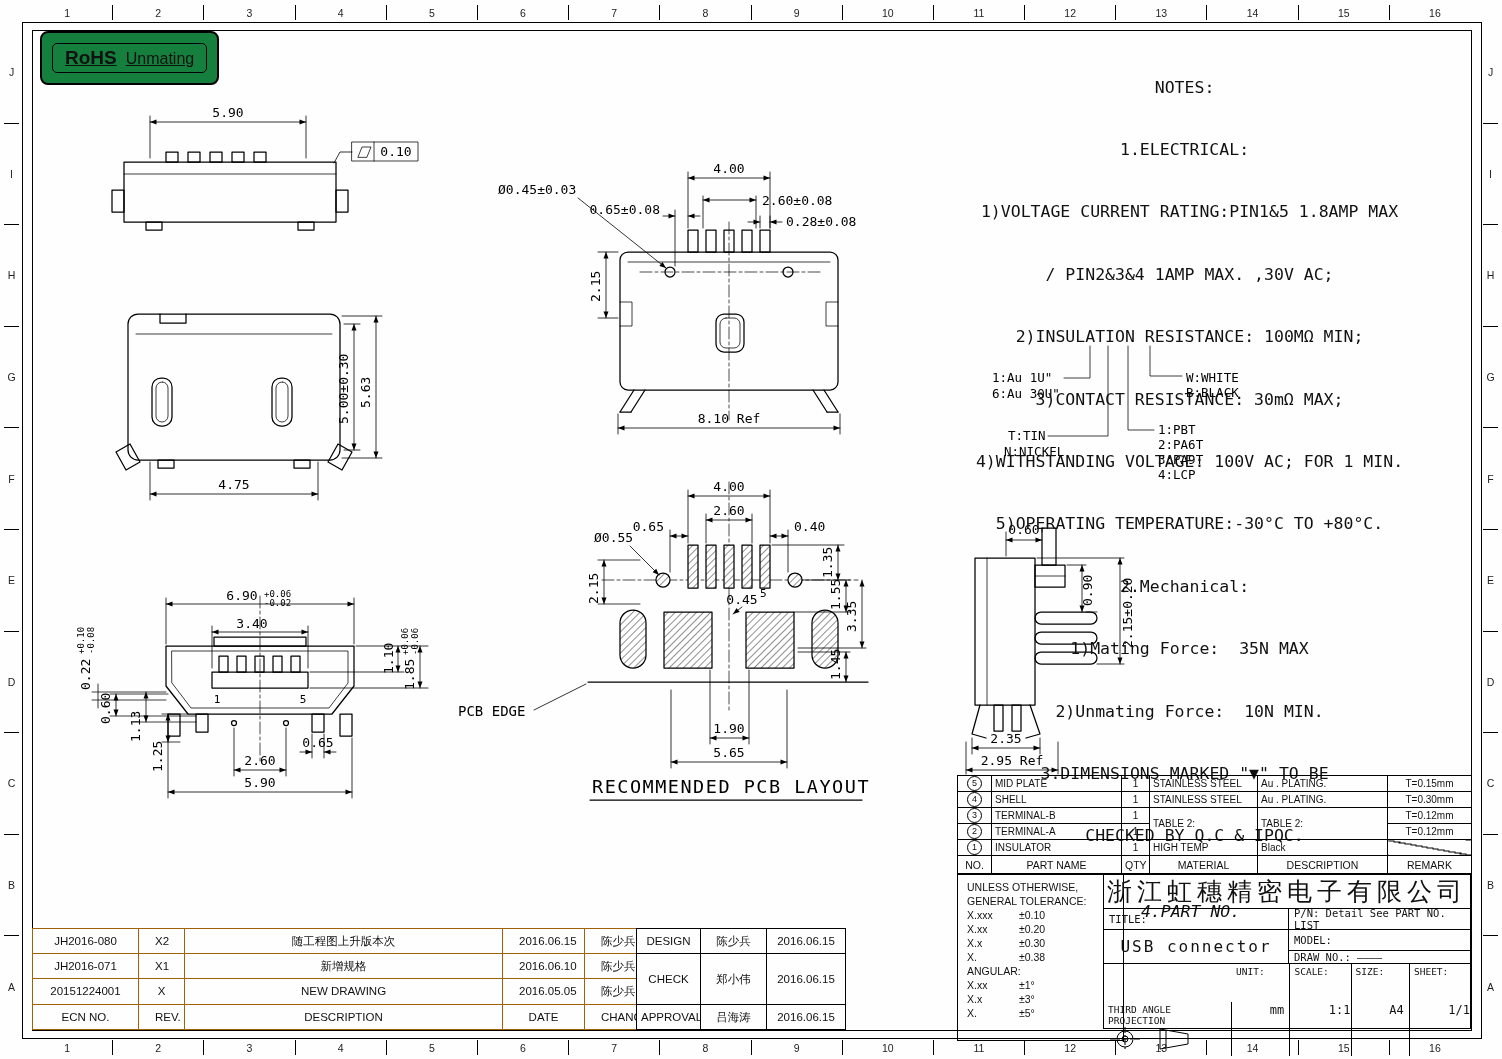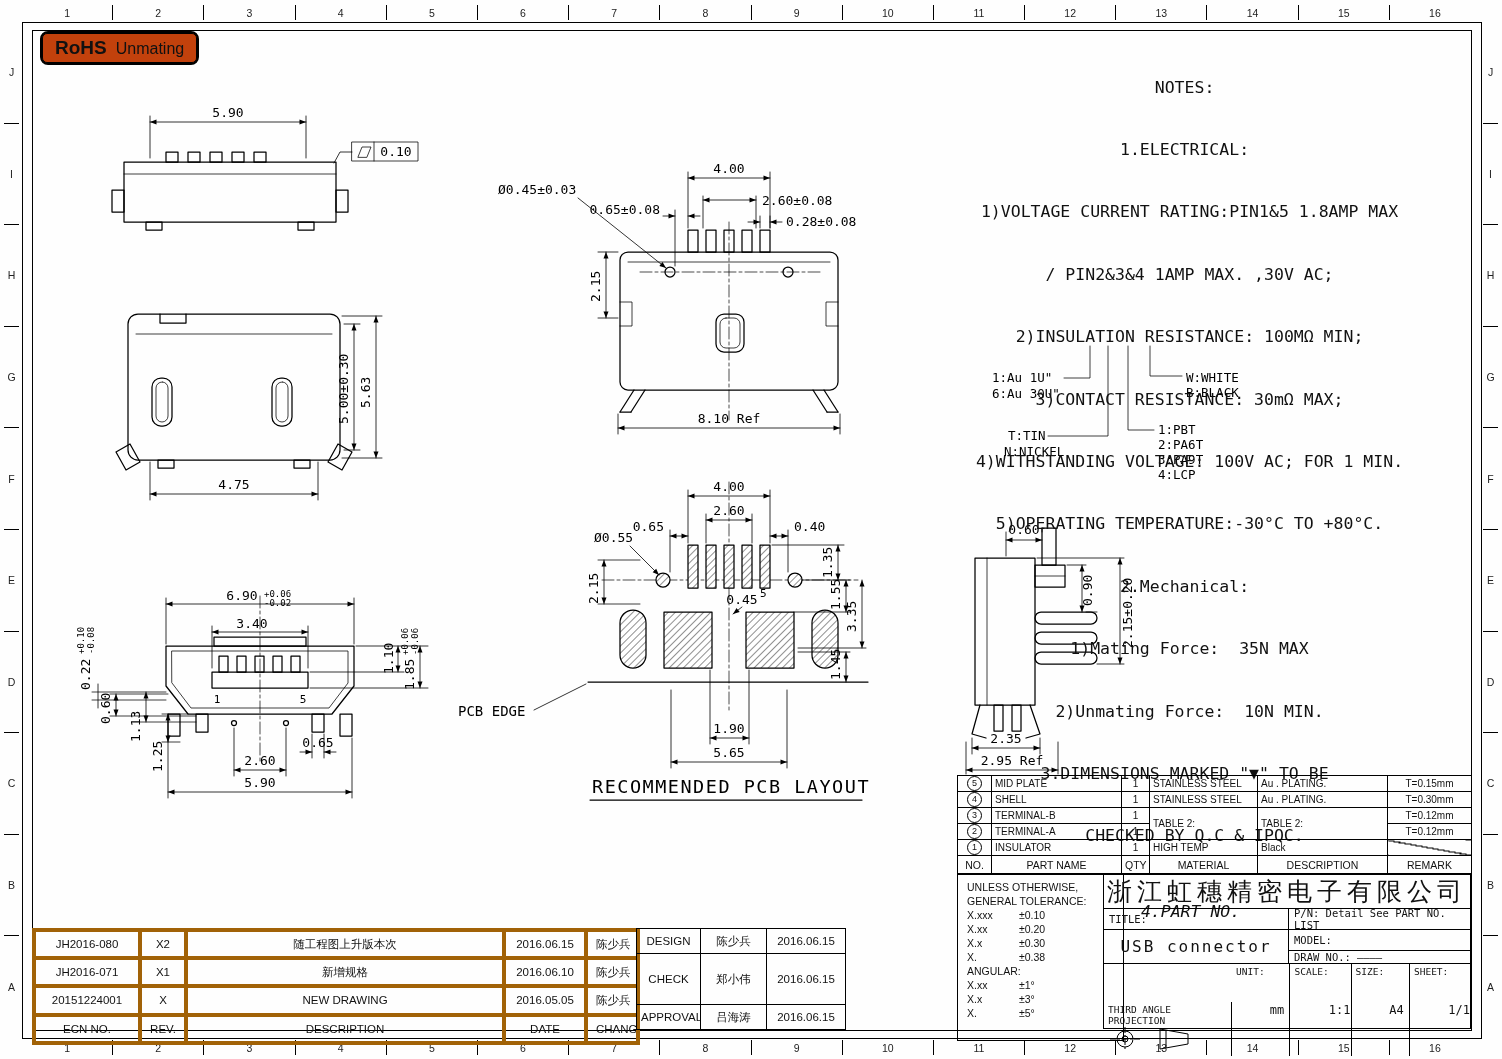--- a/index.html
+++ b/index.html
@@ -8,21 +8,21 @@
   .frame-inner{position:absolute;left:32px;top:30px;width:1438px;height:999px;border:1.6px solid #000;}
   .gridstrip{position:absolute;display:flex;font-size:10.5px;color:#222;}
   .gridstrip.h{left:22px;width:1458px;height:15px;flex-direction:row;}
   .gridstrip.h.top{top:5px;}.gridstrip.h.bot{top:1040px;}
   .gridstrip.v{top:22px;height:1015px;width:15px;flex-direction:column;}
   .gridstrip.v.left{left:4px;}.gridstrip.v.right{left:1483px;}
   .gridstrip .gc{flex:1;display:flex;align-items:center;justify-content:center;}
   .gridstrip.h .gc + .gc{border-left:1px solid #000;}
   .gridstrip.v .gc + .gc{border-top:1px solid #000;}
 
-  .rohs{position:absolute;left:40px;top:31px;border:2px solid #000;border-radius:8px;padding:0;background:#c2410c;}
+  .rohs{position:absolute;left:40px;top:31px;border:2px solid #000;border-radius:8px;padding:10px;background:#15803d;text-decoration:underline;}
   .rohs-inner{border:1.5px solid #000;border-radius:5px;padding:3px 12px;display:flex;align-items:baseline;gap:9px;}
   .rohs-bold{font-weight:bold;font-size:19px;}
   .rohs-rest{font-size:16px;}
 
   .notes{position:absolute;left:966px;top:36px;font-family:"DejaVu Sans Mono",monospace;font-size:16.5px;line-height:20.8px;white-space:pre;text-align:center;}
   .notes .pn-head{margin-top:13px;margin-left:12px;font-style:italic;}
 
   svg.linework{position:absolute;left:0;top:0;}
   .lw{fill:none;stroke:#000;stroke-width:1.25;stroke-linejoin:round;stroke-linecap:round;}
   .lw .thin{stroke-width:0.75;}
@@ -57,21 +57,21 @@
   .trow2 .c2 .m{height:21px;border-bottom:1px solid #000;display:flex;align-items:center;padding-left:5px;box-sizing:border-box;}
   .trow2 .c2 .d{flex:1;display:flex;align-items:center;padding-left:5px;gap:6px;}
   .trow3{flex:1;display:flex;font-size:9.5px;}
   .trow3 .proj{width:128px;border-right:1px solid #000;padding:2px 4px;box-sizing:border-box;margin-top:38px;}
   .trow3 .kv{flex:1;border-right:1px solid #000;display:flex;box-sizing:border-box;}
   .trow3 .kv:last-child{border-right:none;}
   .trow3 .kv .k{padding:2px 0 0 4px;}
   .trow3 .kv .v{flex:1;display:flex;align-items:center;justify-content:center;font-size:12px;}
 
   table.rev{position:absolute;left:32px;top:928px;width:604px;border-collapse:collapse;table-layout:fixed;font-size:11.5px;}
-  table.rev td{border:4px solid #a16207;height:24.2px;text-align:center;padding:0 8px;overflow:hidden;white-space:nowrap;}
+  table.rev td{border:1px solid #a16207;height:24.2px;text-align:center;padding:0 16px;overflow:hidden;white-space:nowrap;}
   table.appr{position:absolute;left:636px;top:928px;width:209px;border-collapse:collapse;table-layout:fixed;font-size:11.5px;}
   table.appr td{border:1px solid #000;text-align:center;padding:0 4px;overflow:hidden;white-space:nowrap;}
   table.appr tr.r1 td{height:24.2px;}
   table.appr tr.r2 td{height:50px;}
   table.appr tr.r3 td{height:24.2px;}
 </style>
 </head>
 <body>
 
 <div class="sheet">

